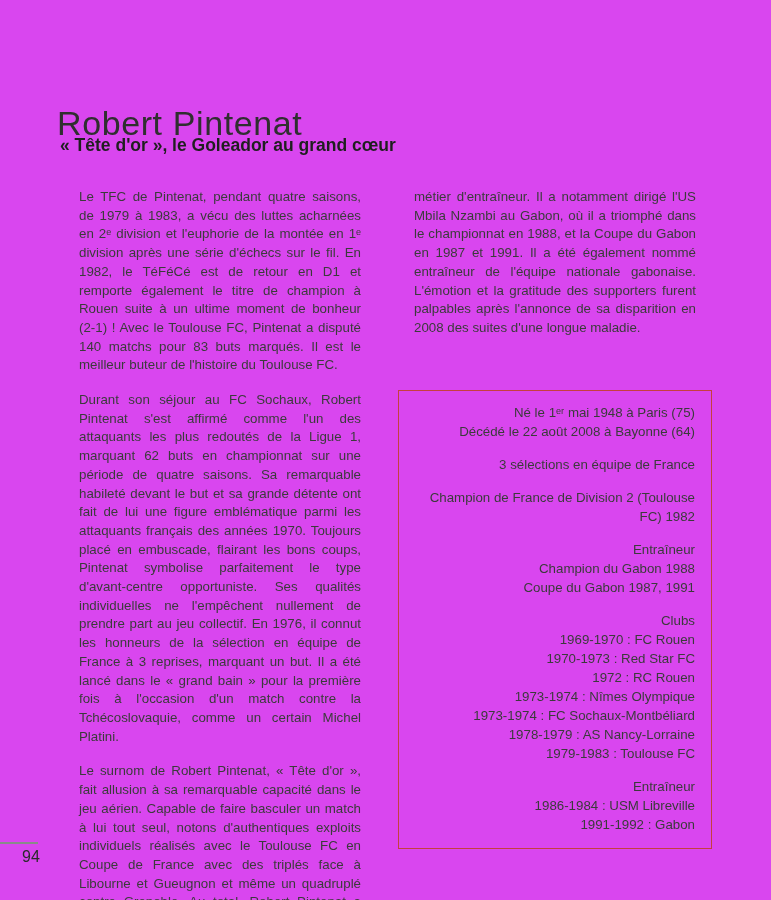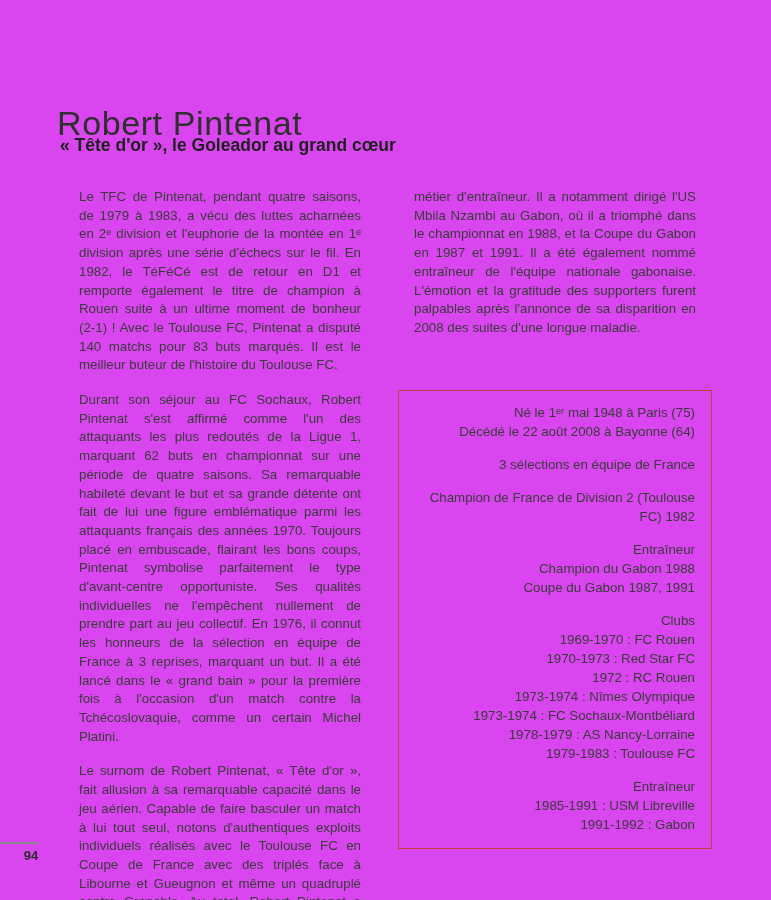--- a/index.html
+++ b/index.html
@@ -75,22 +75,22 @@
     width: 38px;
     height: 2px;
     background: #8a8a8a;
   }
   .page-number {
     position: absolute;
     left: 18px;
     top: 848px;
     width: 26px;
     text-align: center;
-    font-size: 13px;
-    font-weight: 700;
+    font-size: 16px;
+    font-weight: 400;
     color: #2b2b2b;
   }
 </style>
 </head>
 <body>
 
 <div class="page">
 
   <h1 class="title">Robert Pintenat</h1>
   <h2 class="subtitle">« Tête d'or », le Goleador au grand cœur</h2>
@@ -127,21 +127,21 @@
           <div>1969-1970 : FC Rouen</div>
           <div>1970-1973 : Red Star FC</div>
           <div>1972 : RC Rouen</div>
           <div>1973-1974 : Nîmes Olympique</div>
           <div>1973-1974 : FC Sochaux-Montbéliard</div>
           <div>1978-1979 : AS Nancy-Lorraine</div>
           <div>1979-1983 : Toulouse FC</div>
         </div>
         <div class="box-group">
           <div>Entraîneur</div>
-          <div>1985-1991 : USM Libreville</div>
+          <div>1986-1984 : USM Libreville</div>
           <div>1991-1992 : Gabon</div>
         </div>
       </div>
     </div>
 
   </div>
 
   <div class="footer-rule"></div>
   <div class="page-number">94</div>
 

